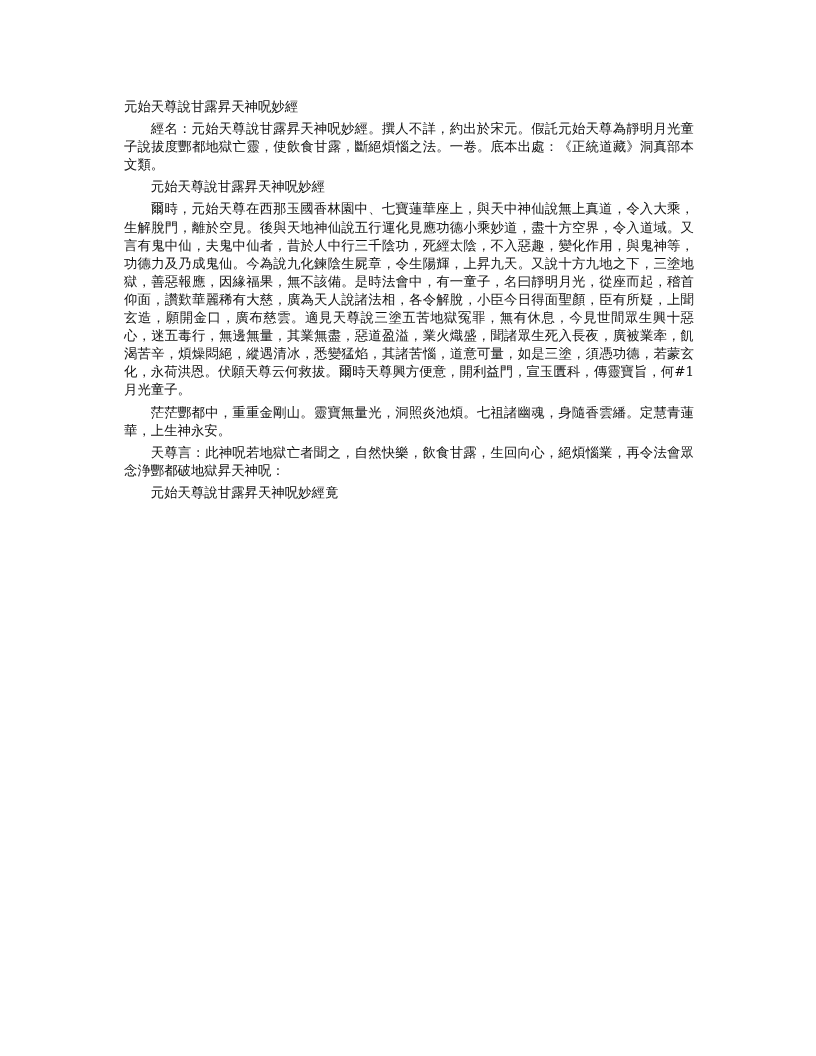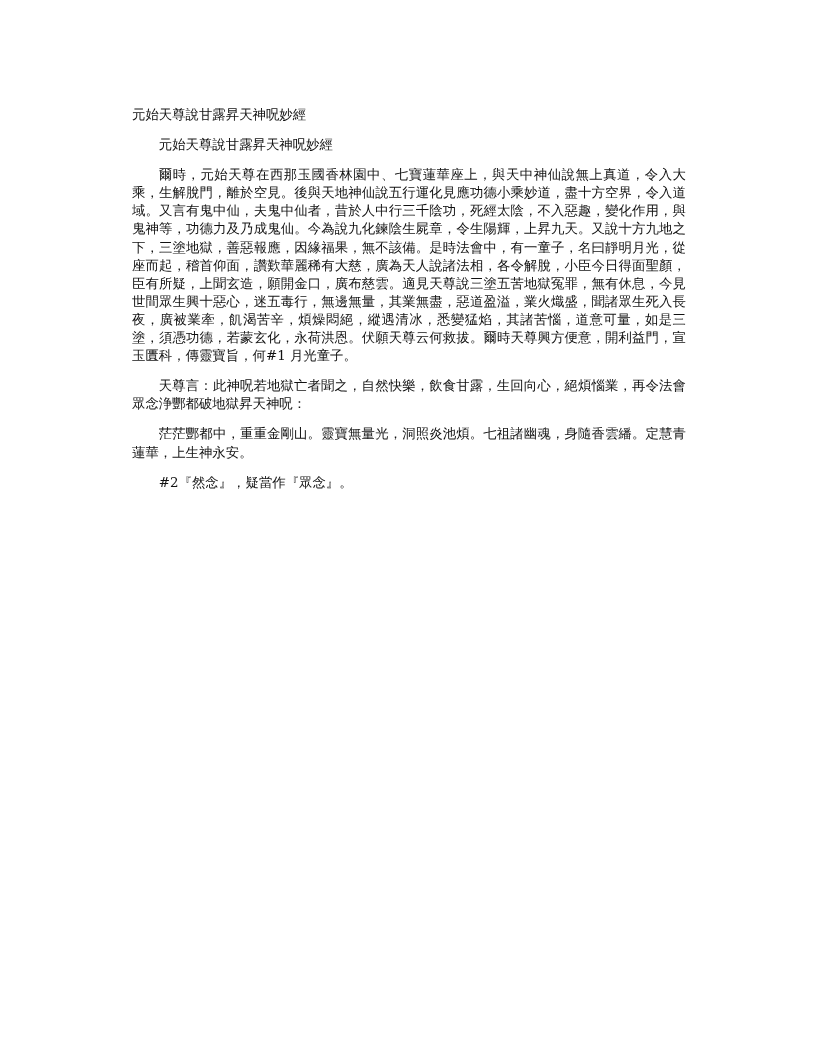--- a/index.html
+++ b/index.html
@@ -19,30 +19,31 @@
       top: 94px;
       width: 578px;
       font-family: "DejaVu Serif", "Liberation Serif", serif;
       font-size: 13.4px;
       line-height: 18.1px;
       color: #111111;
       text-align: justify;
       text-justify: inter-character;
     }
     .line {
-      margin: 12px;
+      margin: 4px;
       padding: 0;
     }
     .indent {
       text-indent: 2em;
     }
   </style>
 </head>
 <body>
 
 <div class="page">
   <p class="line">元始天尊說甘露昇天神呪妙經</p>
+  <p class="line indent">經名：元始天尊說甘露昇天神呪妙經。撰人不詳，約出於宋元。假託元始天尊為靜明月光童子說拔度酆都地獄亡靈，使飲食甘露，斷絕煩惱之法。一卷。底本出處：《正統道藏》洞真部本文類。</p>
   <p class="line indent">元始天尊說甘露昇天神呪妙經</p>
   <p class="line indent">爾時，元始天尊在西那玉國香林園中、七寶蓮華座上，與天中神仙說無上真道，令入大乘，生解脫門，離於空見。後與天地神仙說五行運化見應功德小乘妙道，盡十方空界，令入道域。又言有鬼中仙，夫鬼中仙者，昔於人中行三千陰功，死經太陰，不入惡趣，變化作用，與鬼神等，功德力及乃成鬼仙。今為說九化鍊陰生屍章，令生陽輝，上昇九天。又說十方九地之下，三塗地獄，善惡報應，因緣福果，無不該備。是時法會中，有一童子，名曰靜明月光，從座而起，稽首仰面，讚歎華麗稀有大慈，廣為天人說諸法相，各令解脫，小臣今日得面聖顏，臣有所疑，上聞玄造，願開金口，廣布慈雲。適見天尊說三塗五苦地獄冤罪，無有休息，今見世間眾生興十惡心，迷五毒行，無邊無量，其業無盡，惡道盈溢，業火熾盛，聞諸眾生死入長夜，廣被業牽，飢渴苦辛，煩燥悶絕，縱遇清冰，悉變猛焰，其諸苦惱，道意可量，如是三塗，須憑功德，若蒙玄化，永荷洪恩。伏願天尊云何救拔。爾時天尊興方便意，開利益門，宣玉匱科，傳靈寶旨，何#1 月光童子。</p>
+  <p class="line indent">茫茫酆都中，重重金剛山。靈寶無量光，洞照炎池煩。七祖諸幽魂，身隨香雲繙。定慧青蓮華，上生神永安。</p>
   <p class="line indent">天尊言：此神呪若地獄亡者聞之，自然快樂，飲食甘露，生回向心，絕煩惱業，再令法會眾念浄酆都破地獄昇天神呪：</p>
-  <p class="line indent">茫茫酆都中，重重金剛山。靈寶無量光，洞照炎池煩。七祖諸幽魂，身隨香雲繙。定慧青蓮華，上生神永安。</p>
-  <p class="line indent">#2『然念』，疑當作『眾念』。</p>
+  <p class="line indent">元始天尊說甘露昇天神呪妙經竟</p>
 </div>
 
 </body></html>

